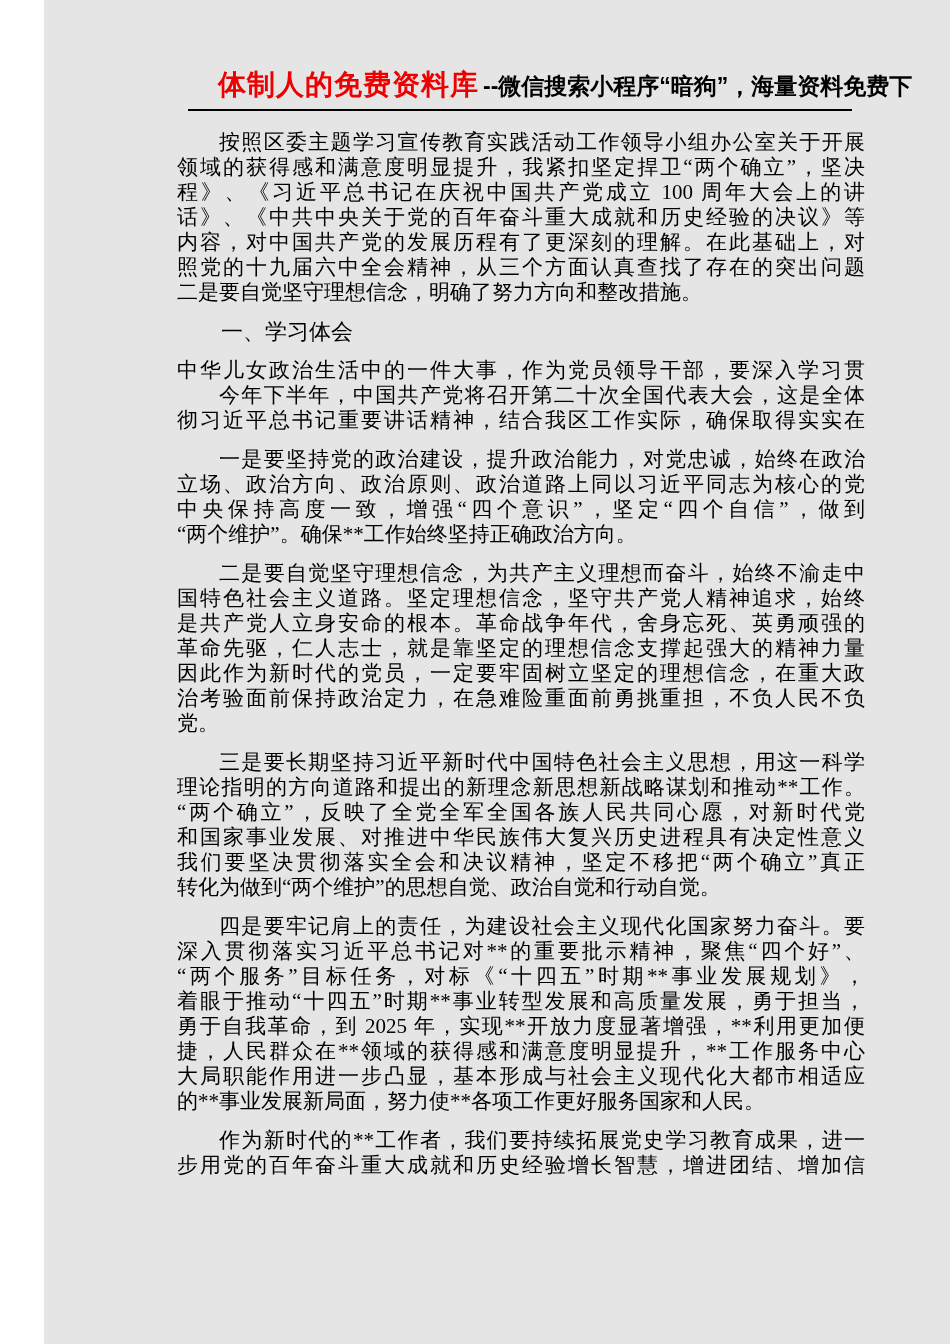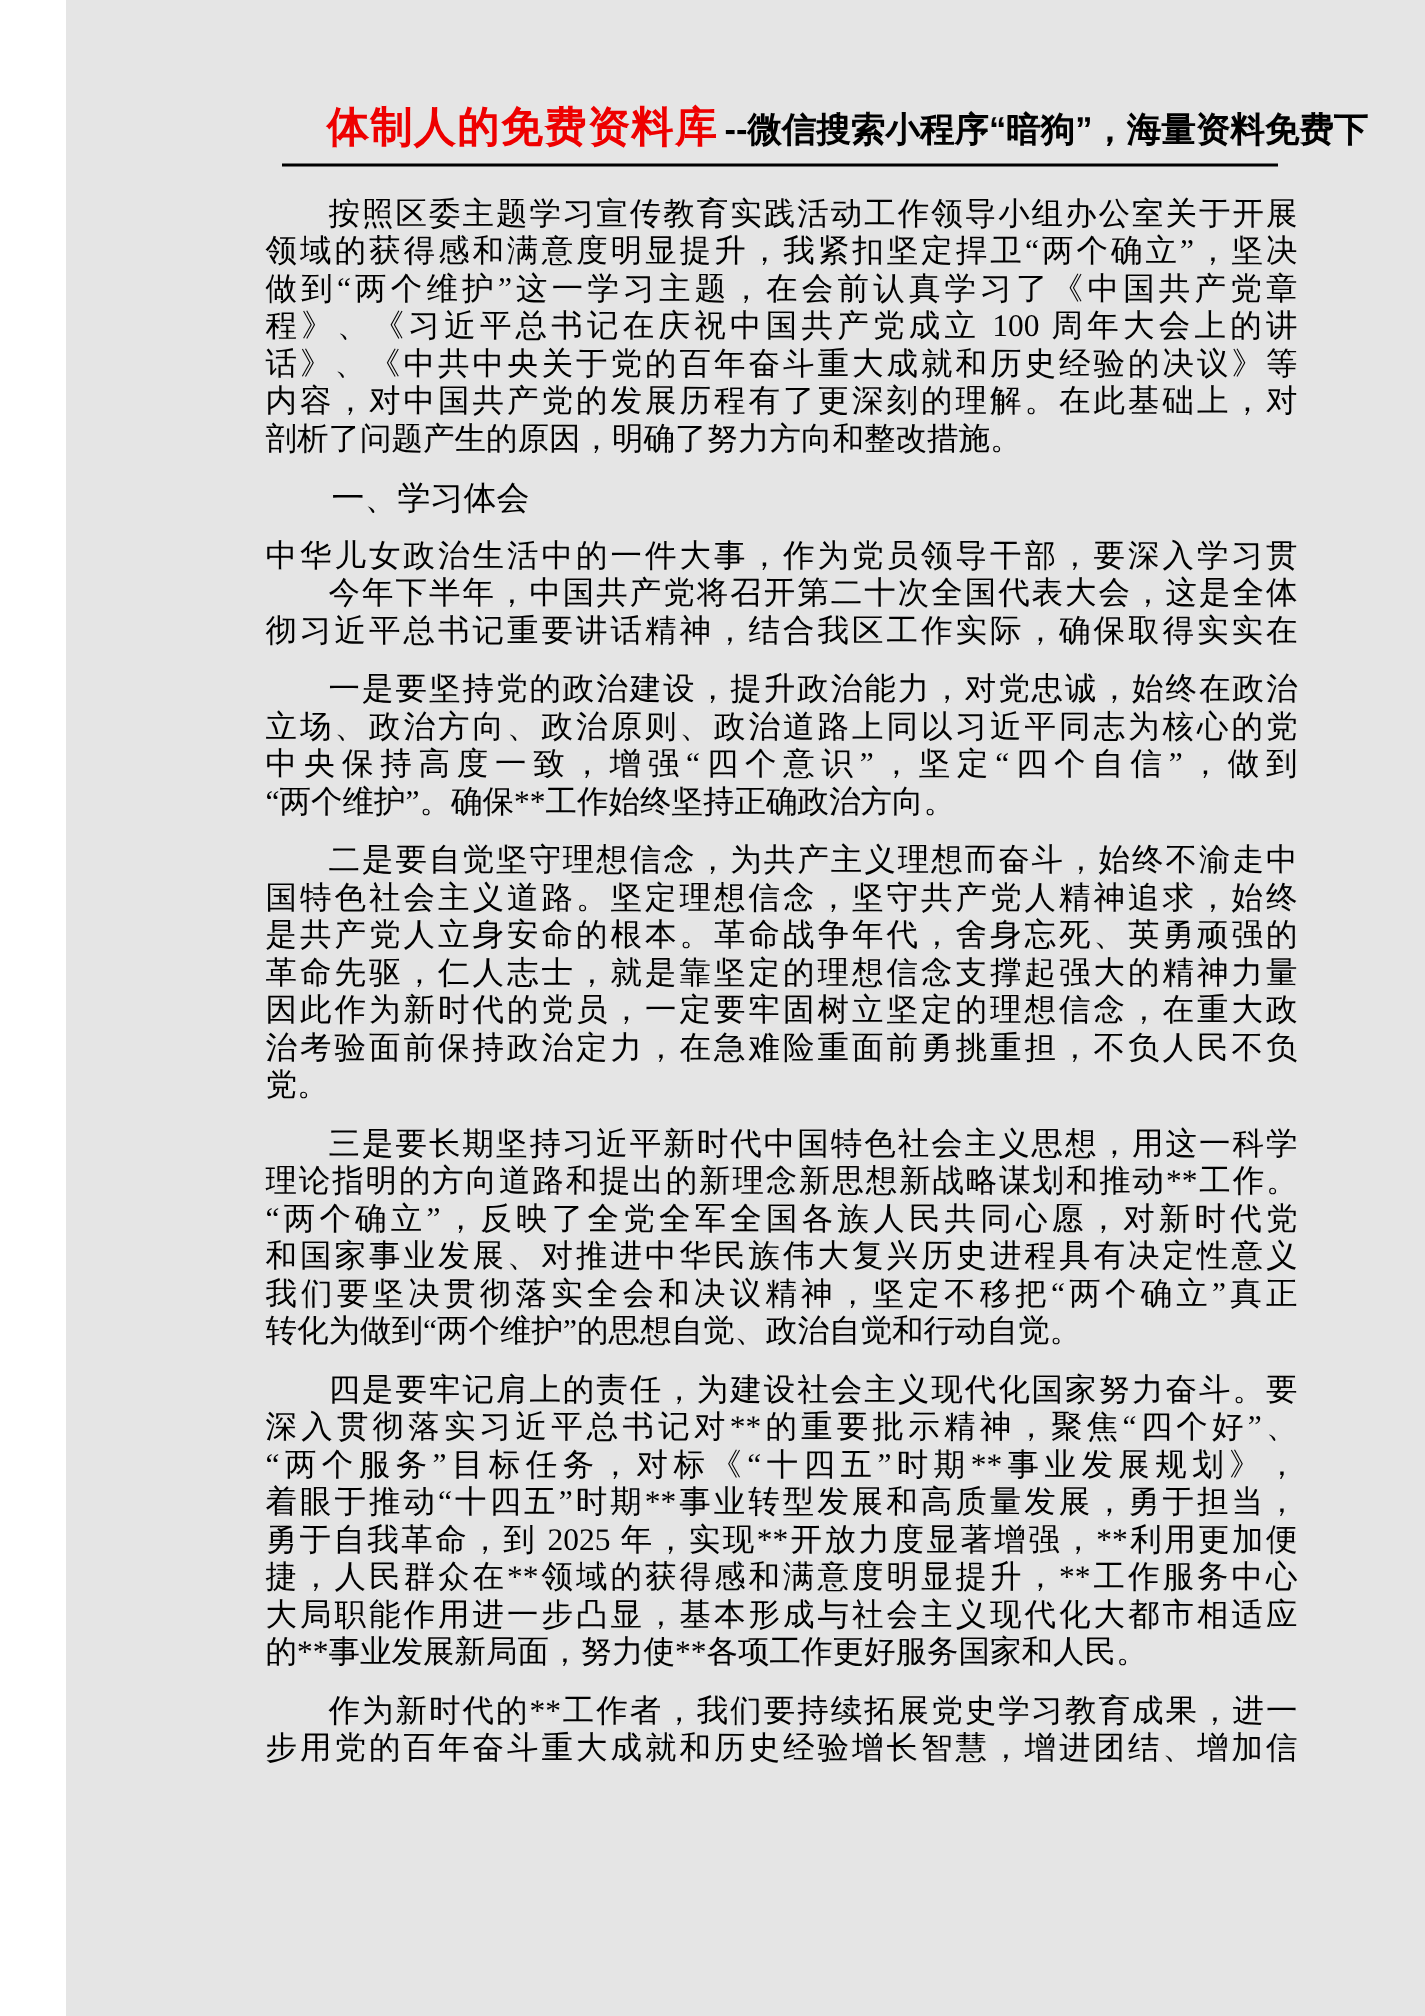--- a/index.html
+++ b/index.html
@@ -67,25 +67,25 @@
 
   <div class="doc-header">
     <span class="brand" style="color: rgb(238, 0, 0);">体制人的免费资料库</span><span class="tagline">--微信搜索小程序“暗狗”，海量资料免费下</span>
   </div>
 
   <div class="doc-body">
 
   <div class="para">
         <div class="line first">按照区委主题学习宣传教育实践活动工作领导小组办公室关于开展</div>
         <div class="line">领域的获得感和满意度明显提升，我紧扣坚定捍卫“两个确立”，坚决</div>
-        <div class="line">做到“两个维护”这一学习主题，在会前认真学习了《中国共产党章</div>
         <div class="line">程》、《习近平总书记在庆祝中国共产党成立 100 周年大会上的讲</div>
         <div class="line">话》、《中共中央关于党的百年奋斗重大成就和历史经验的决议》等</div>
         <div class="line">内容，对中国共产党的发展历程有了更深刻的理解。在此基础上，对</div>
-        <div class="line last">剖析了问题产生的原因，明确了努力方向和整改措施。</div>
+        <div class="line">照党的十九届六中全会精神，从三个方面认真查找了存在的突出问题</div>
+        <div class="line last">二是要自觉坚守理想信念，明确了努力方向和整改措施。</div>
       </div>
       <div class="para">
         <div class="heading-line">一、学习体会</div>
       </div>
       <div class="para">
         <div class="line">中华儿女政治生活中的一件大事，作为党员领导干部，要深入学习贯</div>
         <div class="line first">今年下半年，中国共产党将召开第二十次全国代表大会，这是全体</div>
         <div class="line">彻习近平总书记重要讲话精神，结合我区工作实际，确保取得实实在</div>
       </div>
       <div class="para">

